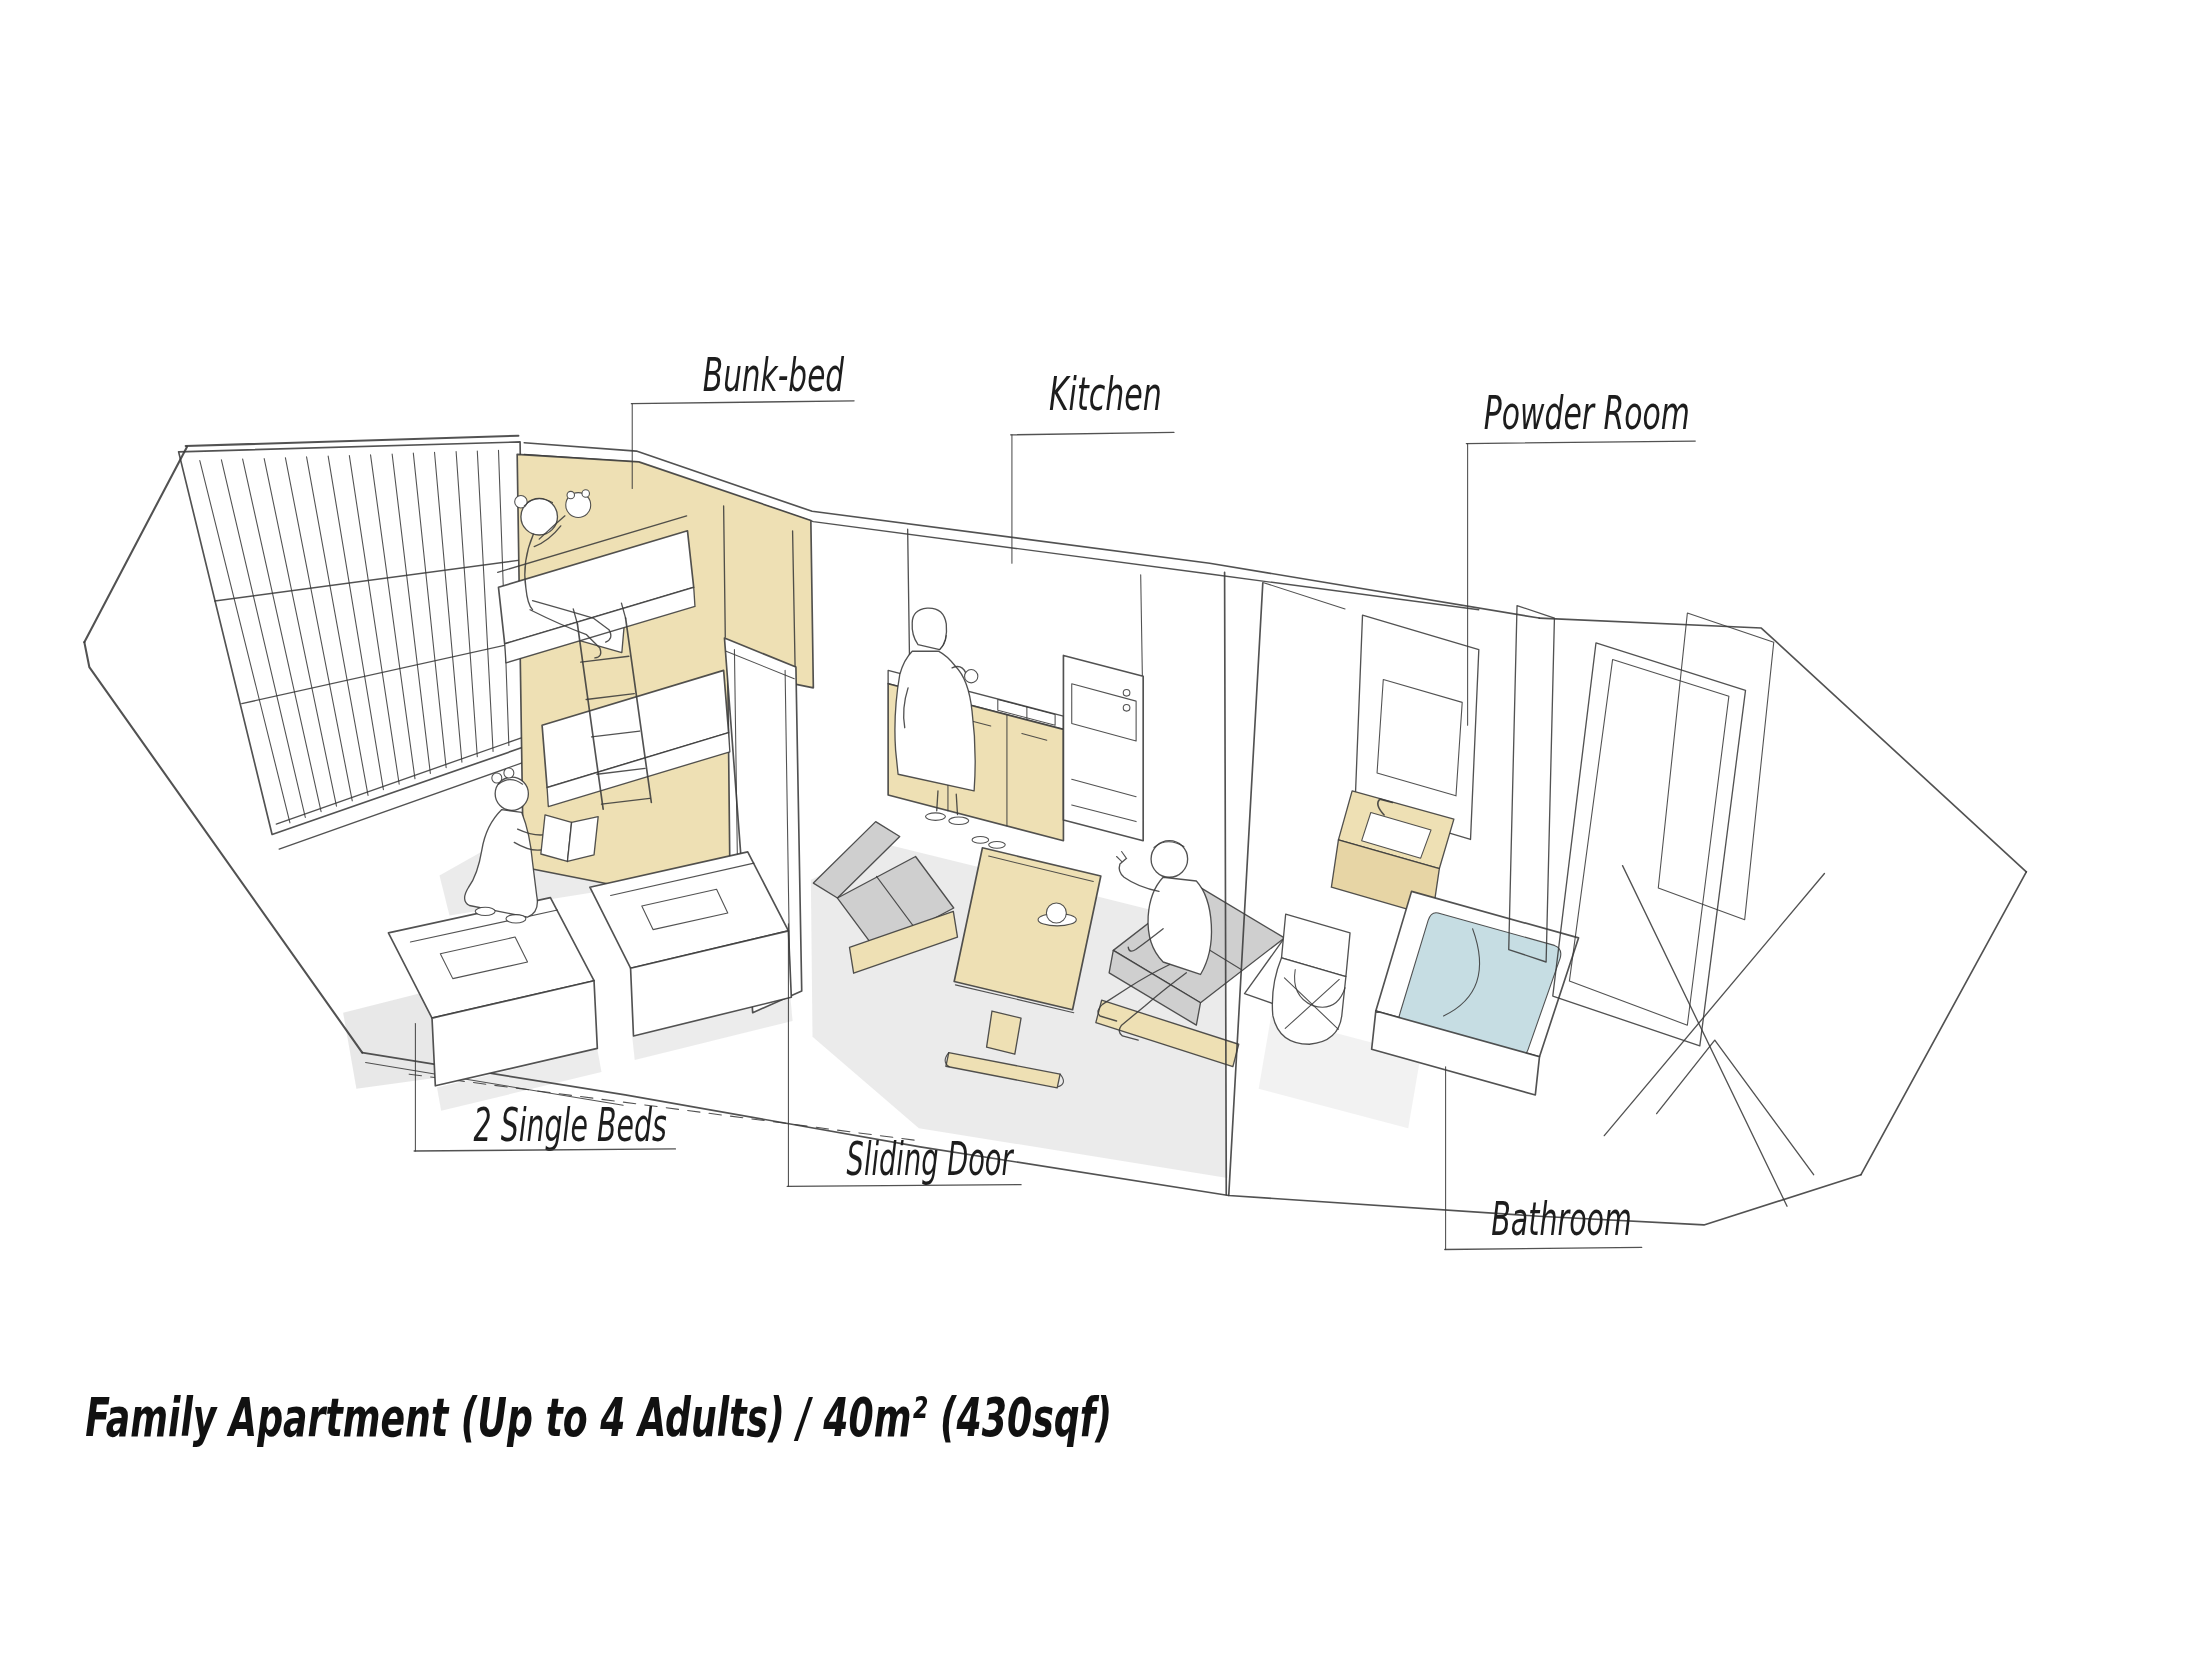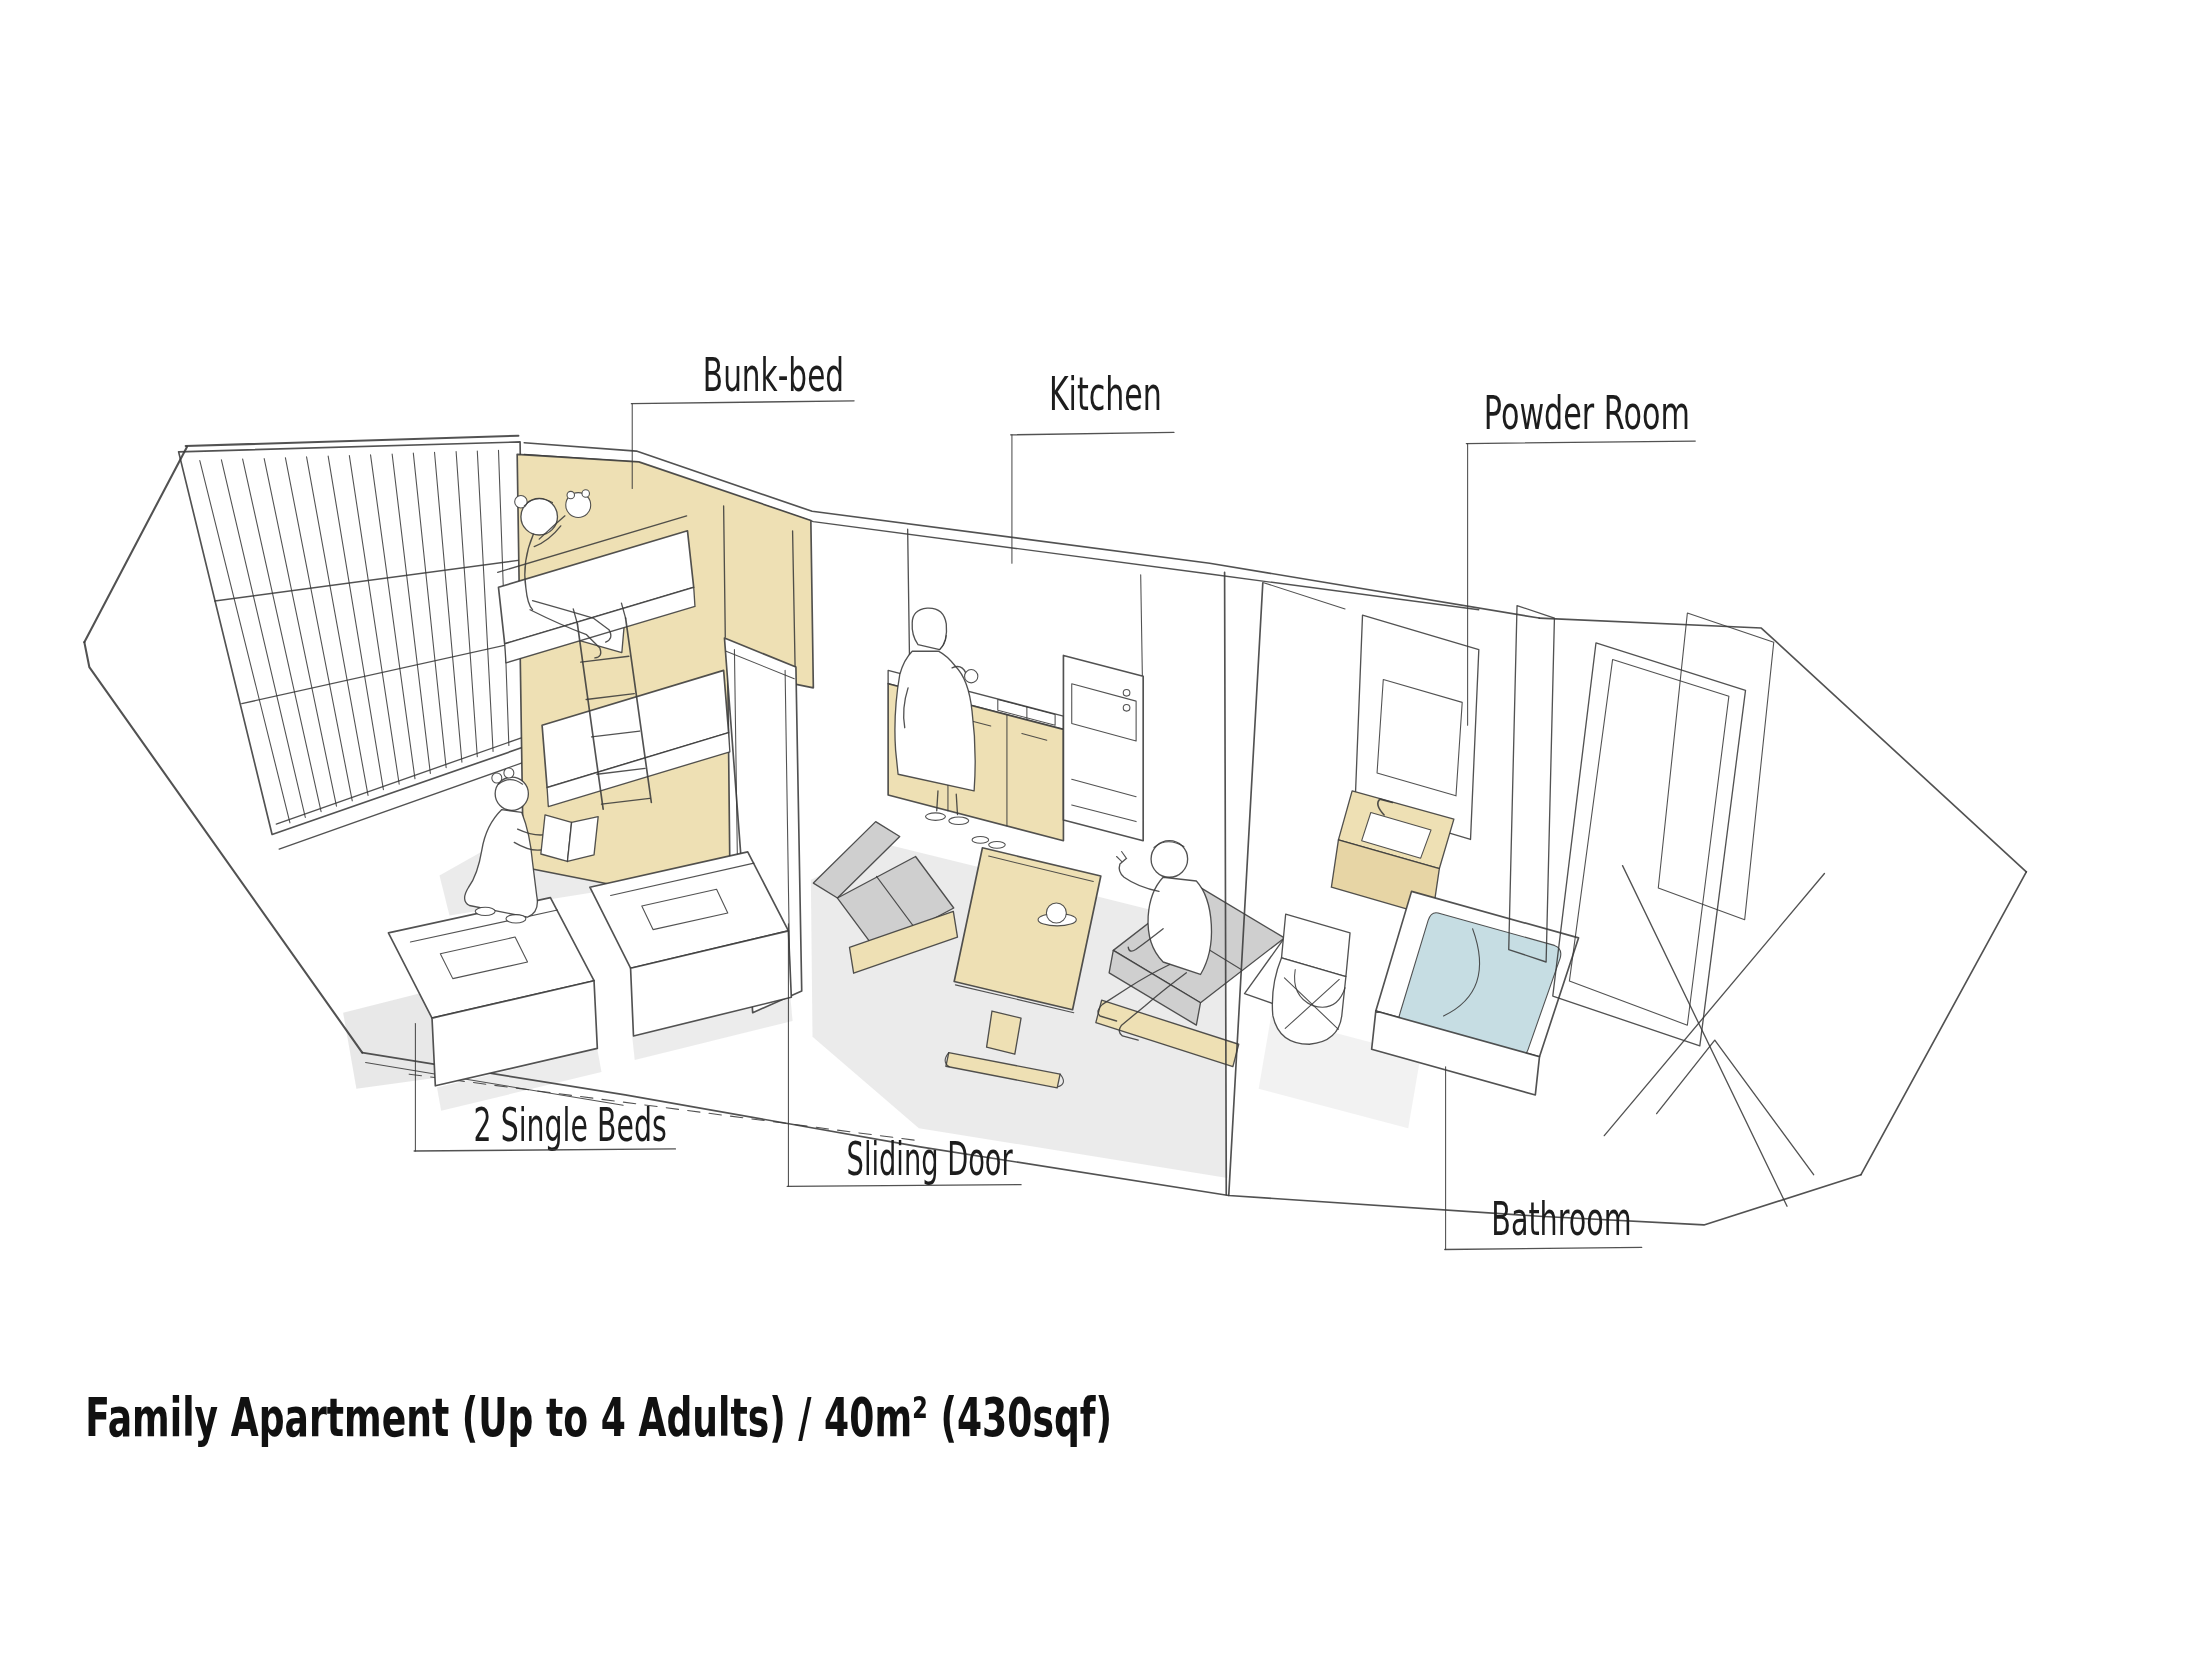--- a/index.html
+++ b/index.html
@@ -1,20 +1,20 @@
 <!DOCTYPE html>
 <html style="--line: #3a3a3a; --wood: #eee0b4; --wood_dark: #e7d5a5; --water_blue: #c6dde3; --floor_gray: #e6e6e6; --cushion_gray: #cfcfcf; --paper: #ffffff;font-size:7px"><head>
 <meta charset="utf-8">
 <style>
   :root{
     --line:#3a3a3a; --wood:#eee0b4; --wood_dark:#e7d5a5; --water_blue:#c6dde3;
     --floor_gray:#e6e6e6; --cushion_gray:#cfcfcf; --paper:#ffffff;
   }
   html,body{margin:0;padding:0;background:var(--paper);}
-  .stage{position:relative;width:2077px;height:1654px;background:var(--paper);overflow:hidden;}
+  .stage{position:relative;width:2077px;height:1654px;background:var(--paper);overflow:hidden;font-style:italic;}
   svg{position:absolute;left:0;top:0;width:100%;height:100%;}
   
   .ln,.ln2,.ln3,.ln5{stroke:var(--line);fill:none;stroke-linecap:round;stroke-linejoin:round;stroke-opacity:.88;}
   .ln{stroke-width:4;}
   .ln2{stroke-width:2.6;}
   .ln3{stroke-width:3.2;}
   .ln5{stroke-width:5;}
   .dash{stroke-dasharray:30 22;}
   
   .f-wood{fill:var(--wood);}

